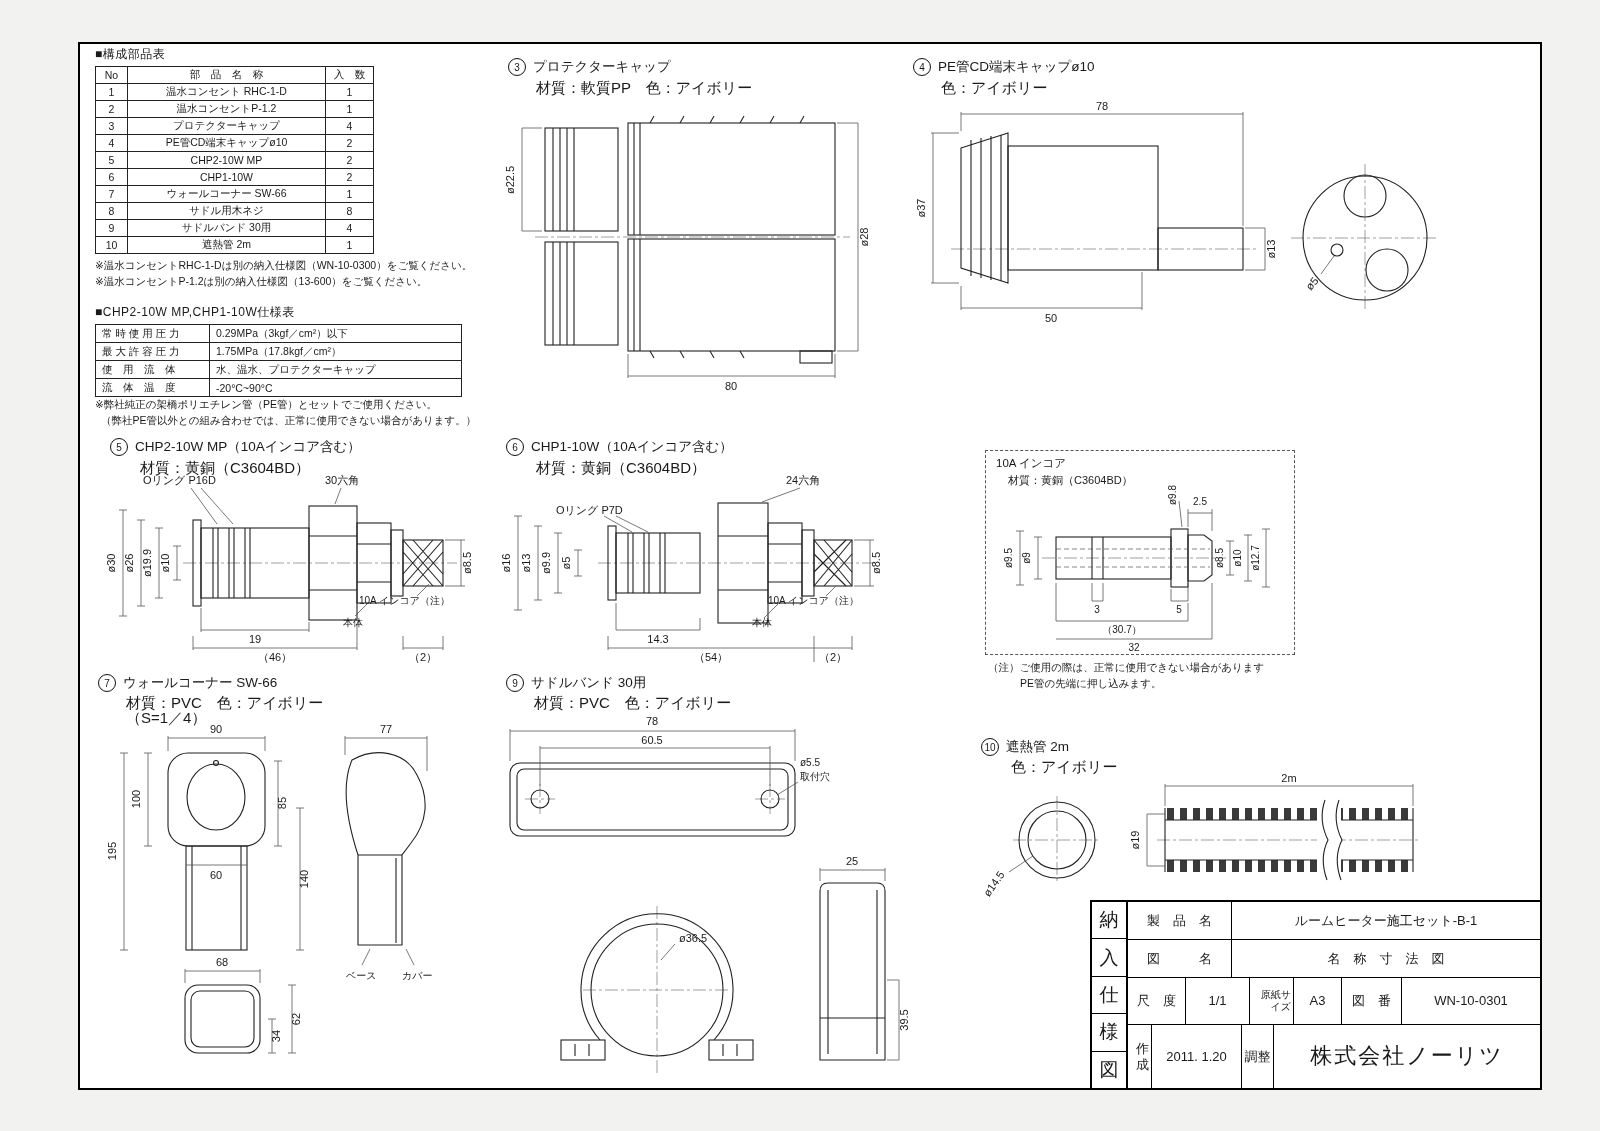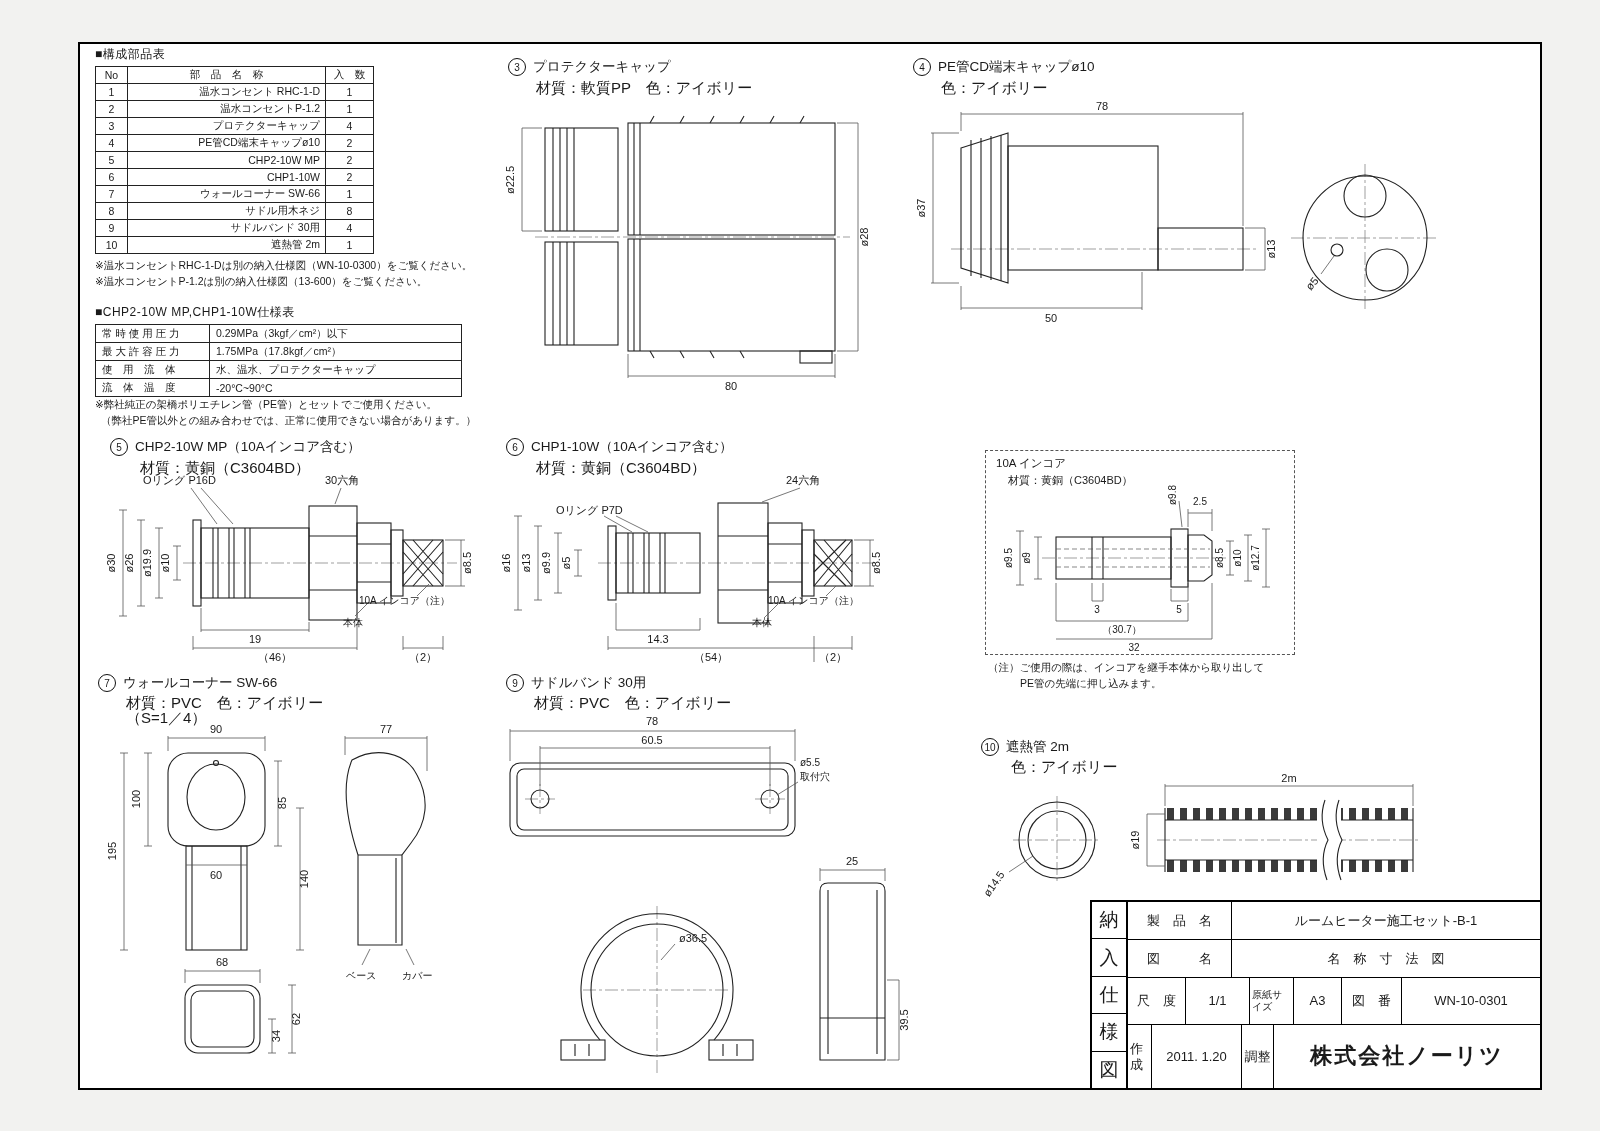--- a/index.html
+++ b/index.html
@@ -3,45 +3,45 @@
 <meta charset="utf-8">
 <style>
 *{margin:0;padding:0;box-sizing:border-box}
 body{margin:0;background:#e9e9e7;font-family:"Liberation Sans","DejaVu Sans",sans-serif;color:#1a1a1a}
 .page{position:relative;width:1600px;height:1131px;background:#f2f2f0;overflow:hidden}
 .abs{position:absolute}
 .frame{position:absolute;left:78px;top:42px;width:1464px;height:1048px;border:2.5px solid #000;background:#fff}
 .blk-title{font-size:12px;letter-spacing:.5px;margin-bottom:3px}
 table{border-collapse:collapse;background:#fff}
 .ptable th,.ptable td{border:1px solid #222;font-size:10.5px;font-weight:normal;height:17px;padding:0 5px;text-align:center;white-space:nowrap}
-.ptable td.nm{text-align:right}
+.ptable td.nm{text-align:center}
 .stable td{border:1px solid #222;font-size:10.5px;height:18px;padding:0 6px;text-align:left;white-space:nowrap}
 .note{font-size:10.5px;line-height:1.5;white-space:nowrap}
 .part-head{position:absolute;display:flex;align-items:center;gap:7px;font-size:13.5px;white-space:nowrap}
 .circ{display:inline-flex;align-items:center;justify-content:center;min-width:18px;height:18px;border:1.3px solid #111;border-radius:50%;font-size:10px;flex:0 0 auto}
 .mat{position:absolute;font-size:15px;white-space:nowrap}
 .incore-box{position:absolute;border:1.4px dashed #555;background:#fff}
 svg text{font-family:"Liberation Sans","DejaVu Sans",sans-serif}
 .t{font-size:11px;fill:#1a1a1a}
 .ts{font-size:10px;fill:#1a1a1a}
 .ln{stroke:#222;stroke-width:1.1;fill:none}
 .dl{stroke:#555;stroke-width:.8;fill:none}
 .cl{stroke:#777;stroke-width:.7;fill:none;stroke-dasharray:13 3 3 3}
 .hd{stroke:#555;stroke-width:.7;fill:none;stroke-dasharray:5 3}
 .tblock{display:flex;border:2.5px solid #000;background:#fff}
 .tb-v{width:36px;border-right:2px solid #000;display:flex;flex-direction:column}
 .tb-vc{flex:1;display:flex;align-items:center;justify-content:center;font-size:19px;border-bottom:1px solid #000}
 .tb-vc:last-child{border-bottom:none}
 .tb-main{flex:1;display:flex;flex-direction:column}
 .tb-row{display:flex;border-bottom:1px solid #000;min-height:0}
 .tb-row:last-child{border-bottom:none}
-.tb-cell{border-right:1px solid #000;display:flex;align-items:center;justify-content:center;font-size:13px;text-align:left;line-height:1.2;padding:2px;overflow:hidden}
+.tb-cell{border-right:1px solid #000;display:flex;align-items:center;justify-content:center;font-size:13px;text-align:right;line-height:1.2;padding:2px;overflow:hidden}
 .tb-cell:last-child{border-right:none}
 .tb-small{font-size:10px}
-.tb-co{font-size:22px;font-weight:bold;letter-spacing:2px}
+.tb-co{font-size:22px;font-weight:normal;letter-spacing:2px}
 </style>
 </head>
 <body>
 
 <div class="page">
   <div class="frame"></div>
 
   <div class="abs" style="left:95px;top:46px">
     <div class="blk-title">■構成部品表</div>
     <table class="ptable">
@@ -322,21 +322,21 @@
       <text class="ts" x="237" y="107" text-anchor="middle" transform="rotate(-90 237 107)">ø8.5</text>
       <text class="ts" x="255" y="107" text-anchor="middle" transform="rotate(-90 255 107)">ø10</text>
       <text class="ts" x="273" y="107" text-anchor="middle" transform="rotate(-90 273 107)">ø12.7</text>
       <text class="ts" x="111" y="162" text-anchor="middle">3</text>
       <text class="ts" x="193" y="162" text-anchor="middle">5</text>
       <text class="ts" x="136" y="182" text-anchor="middle">（30.7）</text>
       <text class="ts" x="148" y="200" text-anchor="middle">32</text>
     </svg>
   </div>
   <div class="abs note" style="left:988px;top:660px">
-    <div>（注）ご使用の際は、インコアを継手本体から取り出して</div>
+    <div>（注）ご使用の際は、正常に使用できない場合があります</div>
     <div style="padding-left:32px">PE管の先端に押し込みます。</div>
   </div>
 
   <div class="part-head" style="left:98px;top:674px">
     <span class="circ">7</span>
     <span>ウォールコーナー SW-66</span>
   </div>
   <div class="mat" style="left:126px;top:694px">材質：PVC　色：アイボリー</div>
   <div class="mat" style="left:126px;top:709px">（S=1／4）</div>
   <svg class="abs" style="left:90px;top:713px" width="380" height="360" viewBox="0 0 380 360">

